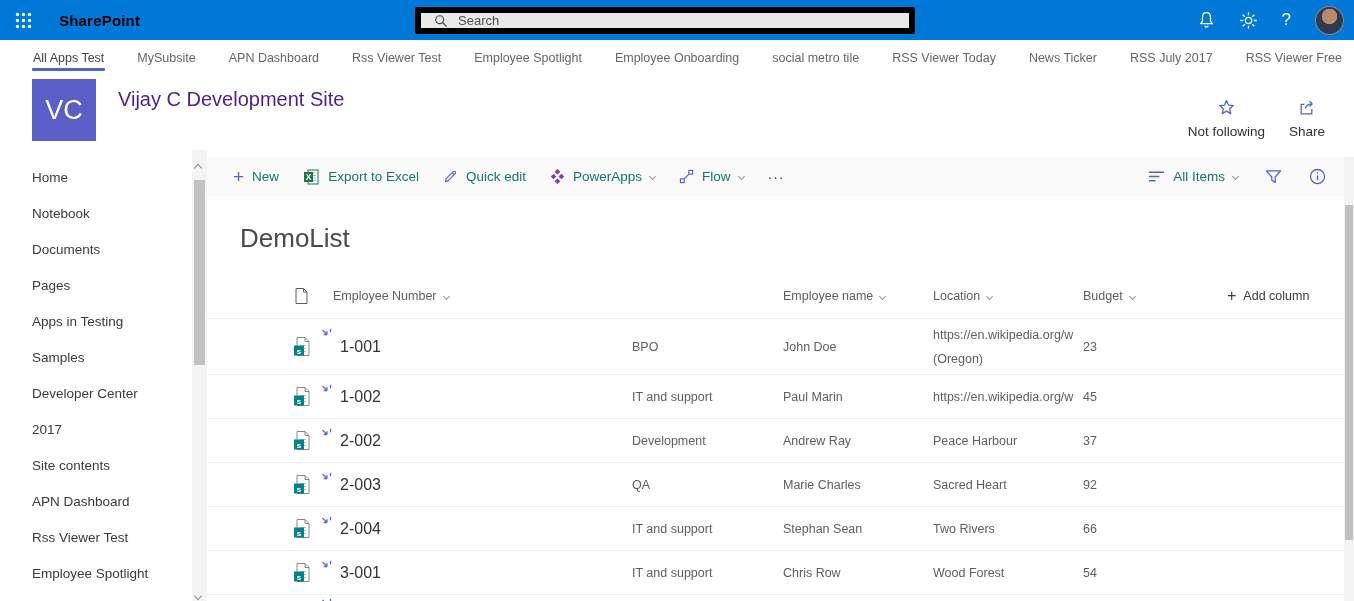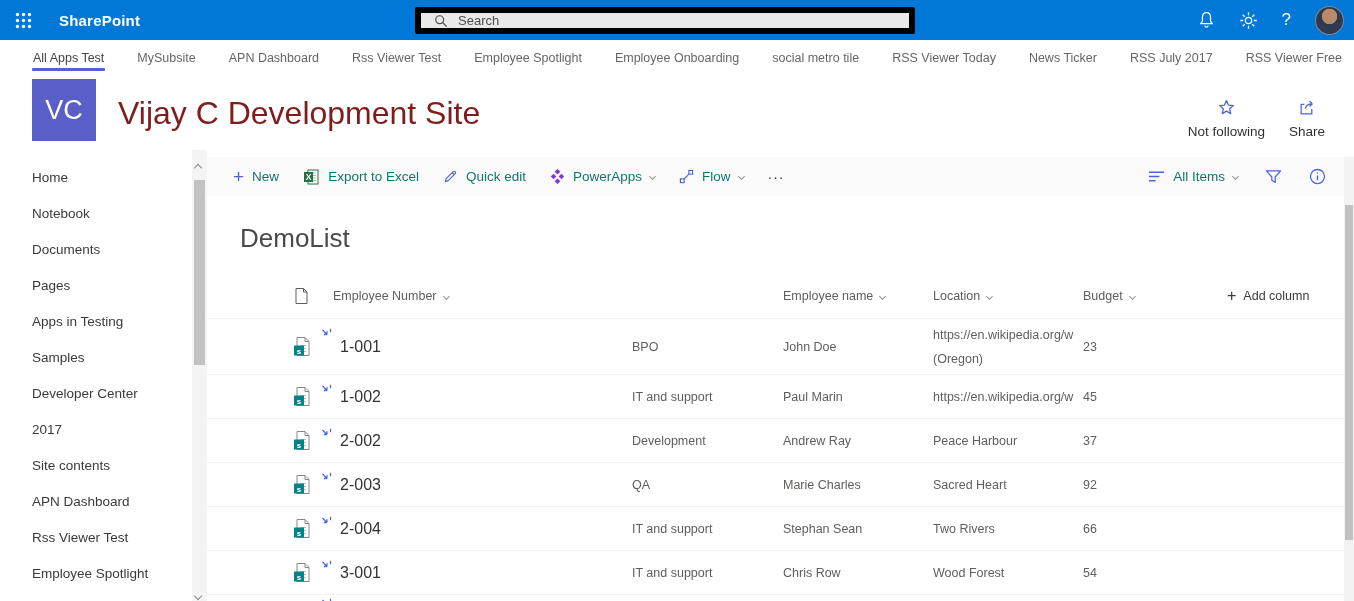--- a/index.html
+++ b/index.html
@@ -13,21 +13,21 @@
   }
   svg { display:block; }
 
   
   .suitebar {
     position:absolute; left:0; top:0; width:1354px; height:40px;
     background: var(--suite-bar, #0078d7);
     display:flex; align-items:center;
   }
   .waffle { width:40px; height:40px; margin-left:3px; display:flex; align-items:center; justify-content:center; cursor:pointer; }
-  .brand { color:#ffffff; font-size:15px; font-weight:bold; margin-left:16px; letter-spacing:.2px; }
+  .brand { color:#000000; font-size:15px; font-weight:bold; margin-left:16px; letter-spacing:.2px; }
   .searchbox {
     position:absolute; left:415px; top:7px; width:500px; height:27px;
     background:#e9e9e9; border:6px solid #000000; border-radius:2px;
     display:flex; align-items:center; padding-left:13px;
   }
   .searchbox input {
     border:none; outline:none; background:transparent; flex:1;
     font-family:"Liberation Sans",sans-serif; font-size:13px; color:#333; margin-left:10px;
   }
   .searchbox input::placeholder { color:#4d4d4d; opacity:1; }
@@ -53,21 +53,21 @@
   }
 
   
   .siteheader { position:absolute; left:0; top:75px; width:1354px; height:75px; background:#fff; }
   .sitelogo {
     position:absolute; left:32px; top:4px; width:64px; height:62px;
     background: var(--logo-bg, #5a5fc7); color:#fff;
     display:flex; align-items:center; justify-content:center;
     font-size:27px; font-weight:300; cursor:pointer;
   }
-  .sitetitle { position:absolute; left:118px; top:13px; font-size:32px; font-weight:300; color:#7f1d1d;margin-top:7px; }
+  .sitetitle { position:absolute; left:118px; top:13px; font-size:20px; font-weight:300; color:#4c1d95; }
   .header-actions { position:absolute; right:29px; top:24px; display:flex; align-items:center; gap:24px; }
   .h-action { display:flex; align-items:center; gap:8px; cursor:pointer;flex-direction:column; }
   .h-action .lbl { font-size:13.5px; color:#323130; }
   .themed { color: var(--theme, #4f63d2); }
 
   
   .sidebar { position:absolute; left:0; top:150px; width:192px; height:451px; background:#fff; padding-top:9px; }
   .sideitem { height:36px; display:flex; align-items:center; padding-left:32px; font-size:13.5px; color:#3b3a39; cursor:pointer; }
   .side-scroll { position:absolute; left:192px; top:150px; width:15px; height:451px; background:#f4f4f4; }
   .side-thumb { position:absolute; left:2px; top:30px; width:11px; height:185px; background:#c2c2c2; cursor:pointer; }

